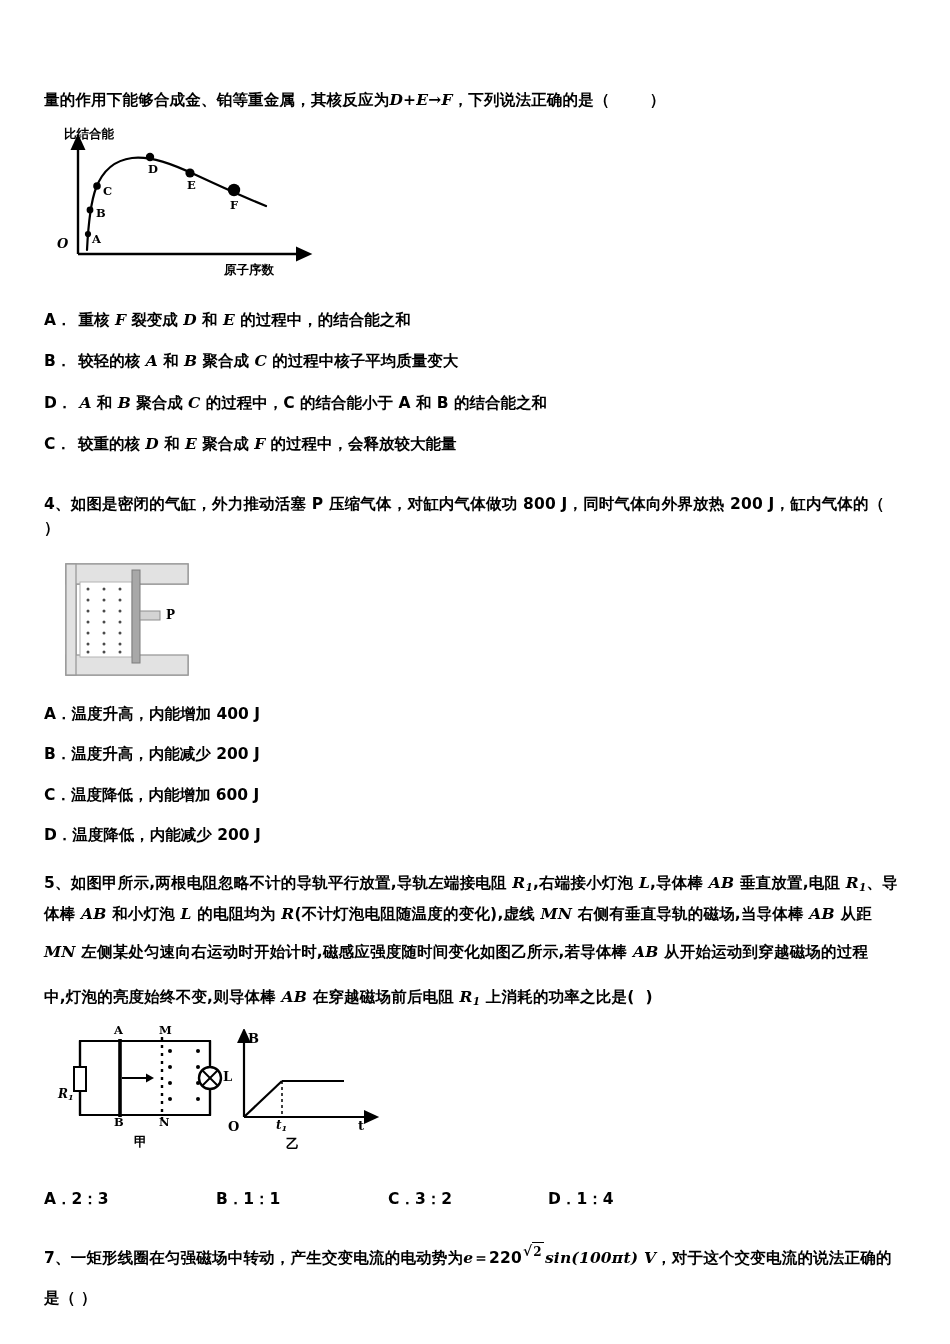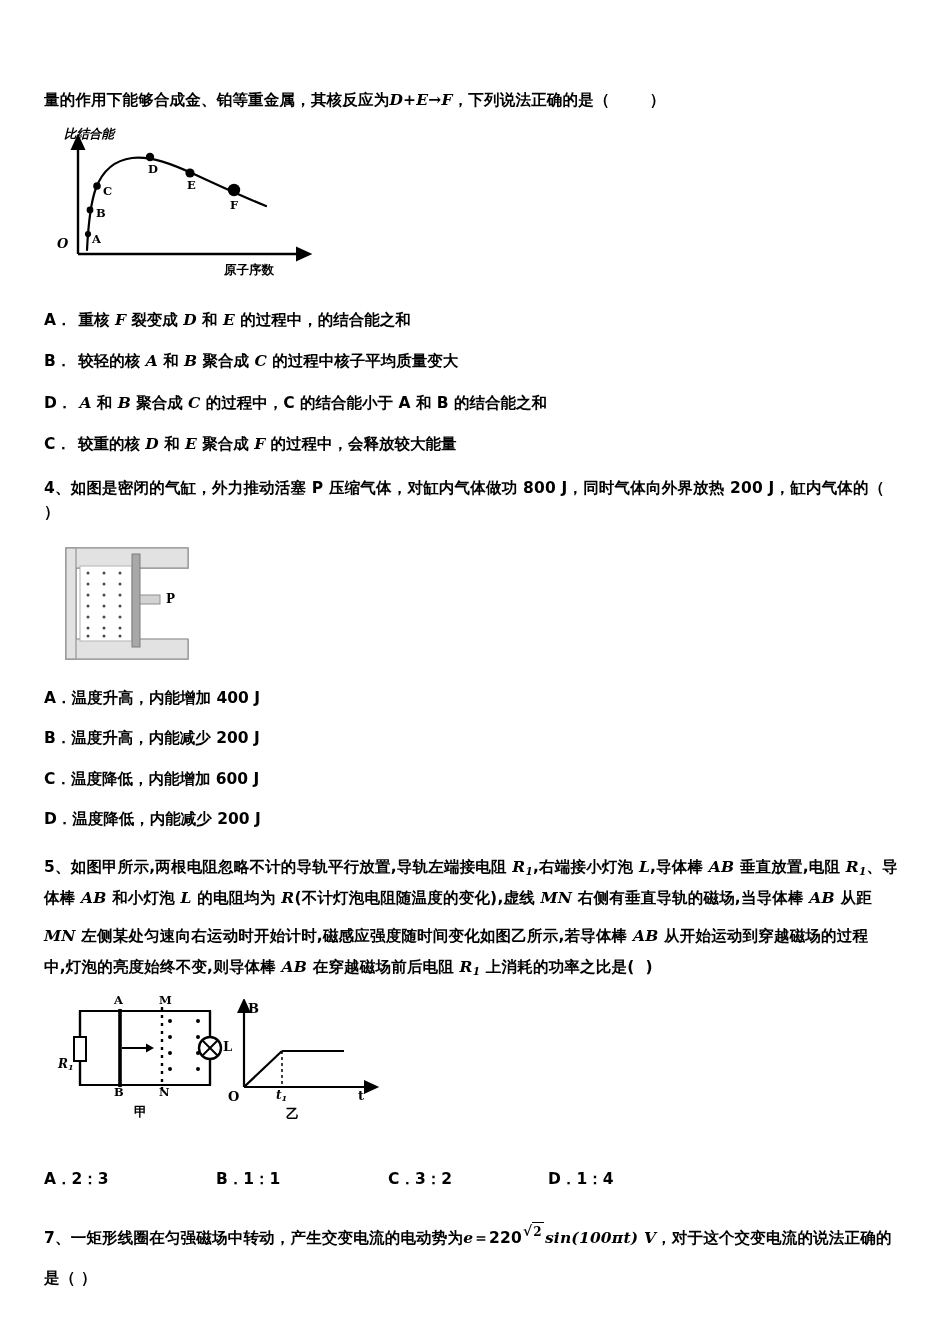--- a/index.html
+++ b/index.html
@@ -69,21 +69,20 @@
     position: relative;
     width: 300px;
     height: 160px;
     margin: 14px 0 6px 12px;
   }
   .fig-binding .ylab {
     position: absolute;
     left: 8px; top: 0;
     font-size: 12.5px;
     font-weight: bold;
-    font-style: italic;
   }
   .fig-binding .xlab {
     position: absolute;
     left: 168px; top: 136px;
     font-size: 12.5px;
     font-weight: bold;
   }
   .fig-binding .olab {
     position: absolute;
     left: 1px; top: 110px;
@@ -176,21 +175,21 @@
     <div class="opt">
       <span class="lab">B．</span><span>较轻的核 </span><span class="it">A</span><span> 和 </span><span class="it">B</span><span> 聚合成 </span><span class="it">C</span><span> 的过程中核子平均质量变大</span>
     </div>
     <div class="opt">
       <span class="lab">D．</span><span class="it">A</span><span> 和 </span><span class="it">B</span><span> 聚合成 </span><span class="it">C</span><span> 的过程中，C 的结合能小于 A 和 B 的结合能之和</span>
     </div>
     <div class="opt">
       <span class="lab">C．</span><span>较重的核 </span><span class="it">D</span><span> 和 </span><span class="it">E</span><span> 聚合成 </span><span class="it">F</span><span> 的过程中，会释放较大能量</span>
     </div>
 
-    <div class="qline blk" style="margin-top:20px">4、如图是密闭的气缸，外力推动活塞 P 压缩气体，对缸内气体做功 800 J，同时气体向外界放热 200 J，缸内气体的（</div>
+    <div class="qline blk" style="margin-top:36px">4、如图是密闭的气缸，外力推动活塞 P 压缩气体，对缸内气体做功 800 J，同时气体向外界放热 200 J，缸内气体的（</div>
     <div class="qline">）</div>
 
     <div class="fig-cyl">
       <svg width="175" height="125" viewBox="0 0 175 125">
 
         <path d="M8,8 H130 V28 H18 V100 H130 V119 H8 Z" fill="#ffffff" stroke="#9a9a9a" stroke-width="1.6"></path>
         <rect x="8" y="8" width="122" height="20" fill="#e2e2e2" stroke="#9a9a9a" stroke-width="1.3"></rect>
         <rect x="8" y="99" width="122" height="20" fill="#e2e2e2" stroke="#9a9a9a" stroke-width="1.3"></rect>
         <rect x="8" y="8" width="10" height="111" fill="#e2e2e2" stroke="#9a9a9a" stroke-width="1.3"></rect>
 
@@ -234,21 +233,21 @@
 
     <div class="qline compact blk" style="margin-top:24px">
       5、如图甲所示,两根电阻忽略不计的导轨平行放置,导轨左端接电阻 <span class="it">R</span><sub class="it">1</sub>,右端接小灯泡 <span class="it">L</span>,导体棒 <span class="it">AB</span> 垂直放置,电阻 <span class="it">R</span><sub class="it">1</sub>、导
     </div>
     <div class="qline compact" style="margin-top:7px">
       体棒 <span class="it">AB</span> 和小灯泡 <span class="it">L</span> 的电阻均为 <span class="it">R</span>(不计灯泡电阻随温度的变化),虚线 <span class="it">MN</span> 右侧有垂直导轨的磁场,当导体棒 <span class="it">AB</span> 从距
     </div>
     <div class="qline compact" style="margin-top:13px">
       <span class="it">MN</span> 左侧某处匀速向右运动时开始计时,磁感应强度随时间变化如图乙所示,若导体棒 <span class="it">AB</span> 从开始运动到穿越磁场的过程
     </div>
-    <div class="qline compact" style="margin-top:7px">
+    <div class="qline compact" style="margin-top:21px">
       中,灯泡的亮度始终不变,则导体棒 <span class="it">AB</span> 在穿越磁场前后电阻 <span class="it">R</span><sub class="it">1</sub> 上消耗的功率之比是(&nbsp;&nbsp;)
     </div>
 
     <div class="fig-row">
 
       <svg width="175" height="110" viewBox="0 0 175 110" style="position:absolute;left:0;top:0;">
 
         <path d="M22,18 H152 V92 H22 Z" fill="none" stroke="#000" stroke-width="2.2"></path>
 
         <line x1="22" y1="18" x2="22" y2="44" stroke="#000" stroke-width="2.2"></line>
@@ -302,21 +301,21 @@
 
         <line x1="56" y1="52" x2="56" y2="88" stroke="#000" stroke-width="1.5" stroke-dasharray="3,3"></line>
       </svg>
       <div class="ptlabel" style="left:190px;top:8px;font-size:13px;">B</div>
       <div class="ptlabel" style="left:170px;top:96px;font-size:13px;">O</div>
       <div class="ptlabel" style="left:218px;top:95px;font-size:12px;"><span class="it">t</span><sub class="it">1</sub></div>
       <div class="ptlabel" style="left:300px;top:95px;font-size:13px;">t</div>
       <div class="cap" style="left:228px;top:112px;">乙</div>
     </div>
 
-    <div class="ans-row" style="margin-top:44px">
+    <div class="ans-row" style="margin-top:34px">
       <span class="c" style="left:0px"><span>A．</span><span>2：3</span></span>
       <span class="c" style="left:172px"><span>B．</span><span>1：1</span></span>
       <span class="c" style="left:344px"><span>C．</span><span>3：2</span></span>
       <span class="c" style="left:504px"><span>D．</span><span>1：4</span></span>
     </div>
 
     <div class="qline blk" style="margin-top:30px">
       <span>7、一矩形线圈在匀强磁场中转动，产生交变电流的电动势为</span><span class="it">e</span><span>＝220</span><span class="sqrt"><span class="radix">√</span><span class="bar">2</span></span><span class="it">sin(100πt) V</span><span>，对于这个交变电流的说法正确的</span>
     </div>
     <div class="qline" style="margin-top:16px">是（      ）</div>

